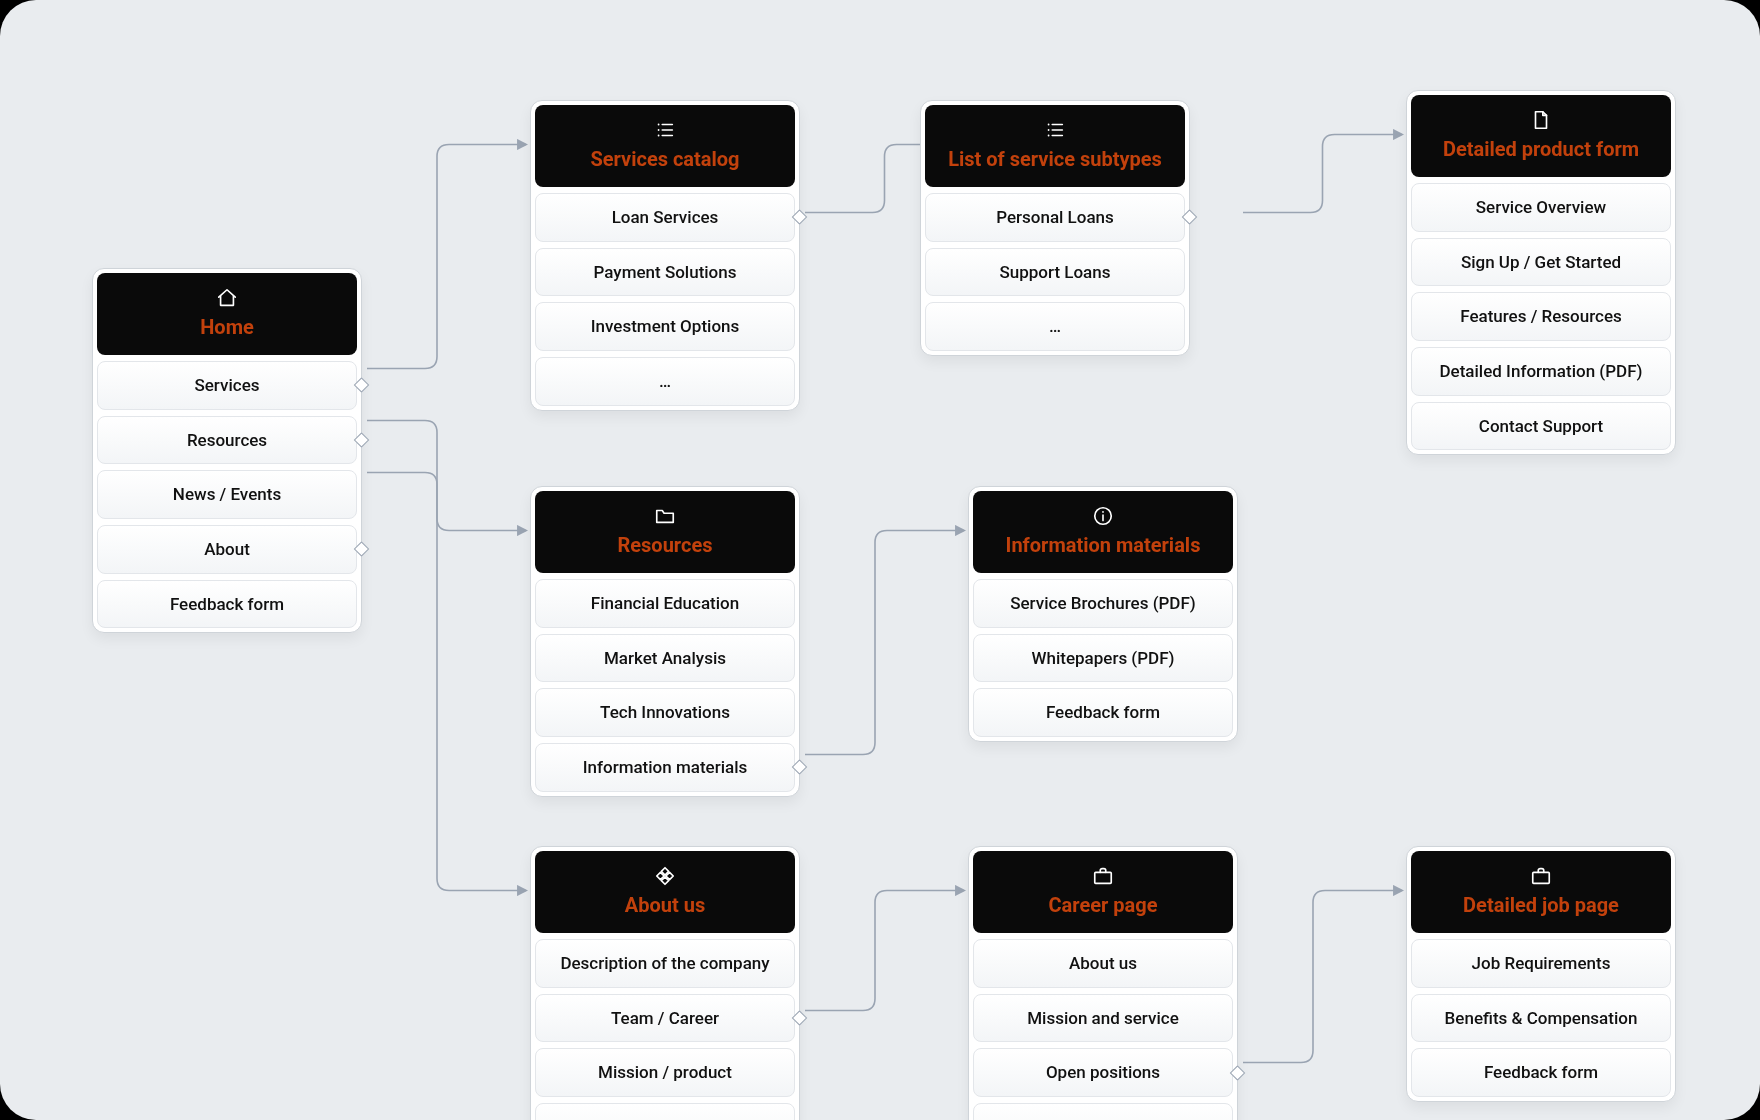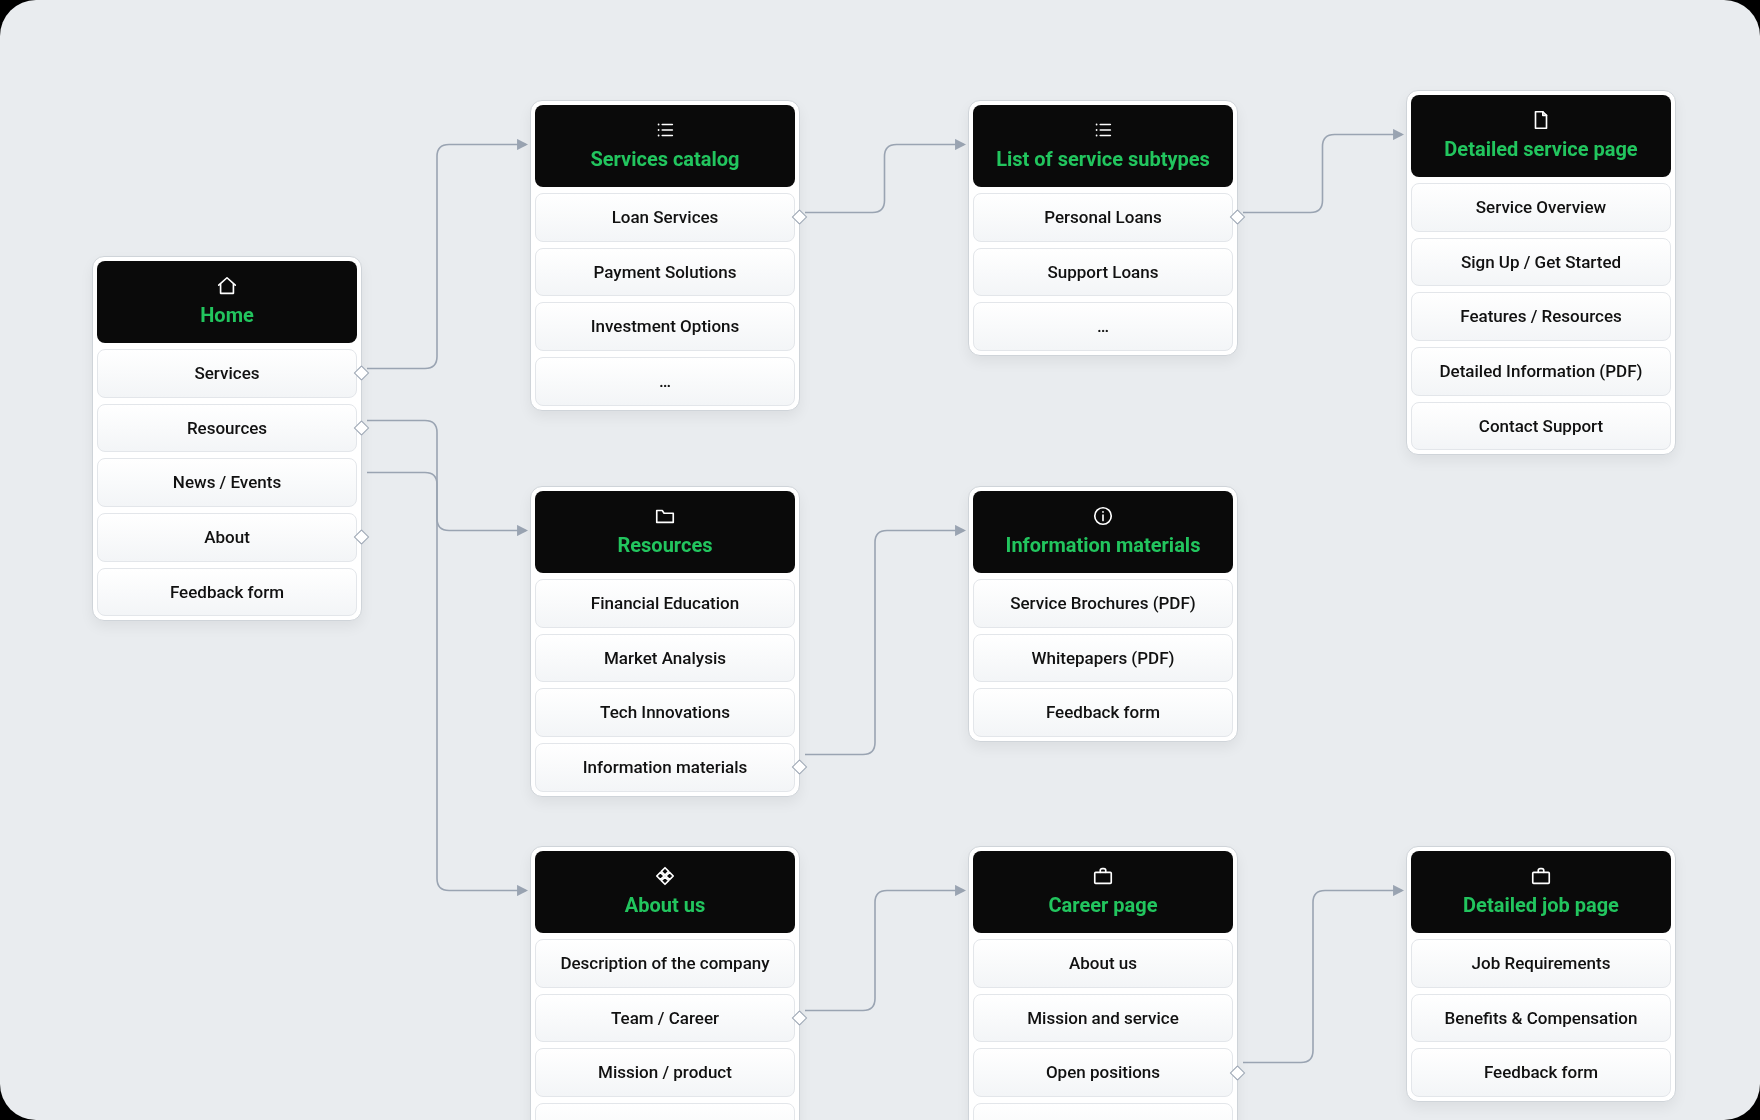--- a/index.html
+++ b/index.html
@@ -32,21 +32,21 @@
     position:absolute;
     width:260px;
     background:#fff;
     border:1.5px solid #cfd4d9;
     border-radius:12px;
     padding:4px;
     box-shadow: 0 6px 14px rgba(0,0,0,.06);
   }
   .card-header {
     background:#0a0a0a;
-    color:#22c55e;
+    color:#c2410c;
     border-radius:8px;
     text-align:center;
     padding:14px 8px 16px;
     font-size:20px;
     font-weight:700;
   }
   .card-header .icon {
     display:block;
     margin:0 auto 6px;
     width:22px; height:22px;
@@ -96,21 +96,21 @@
         <path d="M 367 368.5 L 425 368.5 Q 437 368.5 437 356.5 L 437 156.5 Q 437 144.5 449 144.5 L 526 144.5" fill="none" stroke="#9aa4b2" stroke-width="1.6" marker-end="url(#arrow)"></path>
         <path d="M 367 420.5 L 425 420.5 Q 437 420.5 437 432.5 L 437 518.5 Q 437 530.5 449 530.5 L 526 530.5" fill="none" stroke="#9aa4b2" stroke-width="1.6" marker-end="url(#arrow)"></path>
         <path d="M 367 472.5 L 425 472.5 Q 437 472.5 437 484.5 L 437 878.5 Q 437 890.5 449 890.5 L 526 890.5" fill="none" stroke="#9aa4b2" stroke-width="1.6" marker-end="url(#arrow)"></path>
         <path d="M 805 212.5 L 872.5 212.5 Q 884.5 212.5 884.5 200.5 L 884.5 156.5 Q 884.5 144.5 896.5 144.5 L 964 144.5" fill="none" stroke="#9aa4b2" stroke-width="1.6" marker-end="url(#arrow)"></path>
         <path d="M 1243 212.5 L 1310.5 212.5 Q 1322.5 212.5 1322.5 200.5 L 1322.5 146.5 Q 1322.5 134.5 1334.5 134.5 L 1402 134.5" fill="none" stroke="#9aa4b2" stroke-width="1.6" marker-end="url(#arrow)"></path>
         <path d="M 805 754.5 L 863 754.5 Q 875 754.5 875 742.5 L 875 542.5 Q 875 530.5 887 530.5 L 964 530.5" fill="none" stroke="#9aa4b2" stroke-width="1.6" marker-end="url(#arrow)"></path>
         <path d="M 805 1010.5 L 863 1010.5 Q 875 1010.5 875 998.5 L 875 902.5 Q 875 890.5 887 890.5 L 964 890.5" fill="none" stroke="#9aa4b2" stroke-width="1.6" marker-end="url(#arrow)"></path>
         <path d="M 1243 1062.5 L 1301 1062.5 Q 1313 1062.5 1313 1050.5 L 1313 902.5 Q 1313 890.5 1325 890.5 L 1402 890.5" fill="none" stroke="#9aa4b2" stroke-width="1.6" marker-end="url(#arrow)"></path>
       </svg>
 
-  <div class="card" style="left: 92px; top: 256px;">
+  <div class="card" style="left: 92px; top: 268px;">
         <div class="card-header">
           <span class="icon">
             <svg viewBox="0 0 24 24">
               <path stroke="currentColor" stroke-width="1.8" fill="none" stroke-linecap="round" stroke-linejoin="round" d="M3 11 12 3l9 8"></path>
               <path stroke="currentColor" stroke-width="1.8" fill="none" stroke-linecap="round" stroke-linejoin="round" d="M5 10v10h14V10"></path>
             </svg>
           </span>
           <div>Home</div>
         </div>
         <div class="card-body">
@@ -135,21 +135,21 @@
           </span>
           <div>Services catalog</div>
         </div>
         <div class="card-body">
           <div class="row">Loan Services<span class="dot"></span></div>
           <div class="row">Payment Solutions</div>
           <div class="row">Investment Options</div>
           <div class="row">…</div>
         </div>
       </div>
-      <div class="card" style="left: 968px; top: 100px;">
+      <div class="card" style="left: 920px; top: 100px;">
         <div class="card-header">
           <span class="icon">
             <svg viewBox="0 0 24 24">
               <circle cx="5" cy="6" r="1" fill="currentColor"></circle>
               <circle cx="5" cy="12" r="1" fill="currentColor"></circle>
               <circle cx="5" cy="18" r="1" fill="currentColor"></circle>
               <line stroke="currentColor" stroke-width="1.8" fill="none" stroke-linecap="round" stroke-linejoin="round" x1="9" y1="6" x2="20" y2="6"></line>
               <line stroke="currentColor" stroke-width="1.8" fill="none" stroke-linecap="round" stroke-linejoin="round" x1="9" y1="12" x2="20" y2="12"></line>
               <line stroke="currentColor" stroke-width="1.8" fill="none" stroke-linecap="round" stroke-linejoin="round" x1="9" y1="18" x2="20" y2="18"></line>
             </svg>
@@ -163,21 +163,21 @@
         </div>
       </div>
       <div class="card" style="left: 1406px; top: 90px;">
         <div class="card-header">
           <span class="icon">
             <svg viewBox="0 0 24 24">
               <path stroke="currentColor" stroke-width="1.8" fill="none" stroke-linecap="round" stroke-linejoin="round" d="M6 3h8l4 4v14H6z"></path>
               <path stroke="currentColor" stroke-width="1.8" fill="none" stroke-linecap="round" stroke-linejoin="round" d="M14 3v4h4"></path>
             </svg>
           </span>
-          <div>Detailed service page</div>
+          <div>Detailed product form</div>
         </div>
         <div class="card-body">
           <div class="row">Service Overview</div>
           <div class="row">Sign Up / Get Started</div>
           <div class="row">Features / Resources</div>
           <div class="row">Detailed Information (PDF)</div>
           <div class="row">Contact Support</div>
         </div>
       </div>
       <div class="card" style="left: 530px; top: 486px;">

